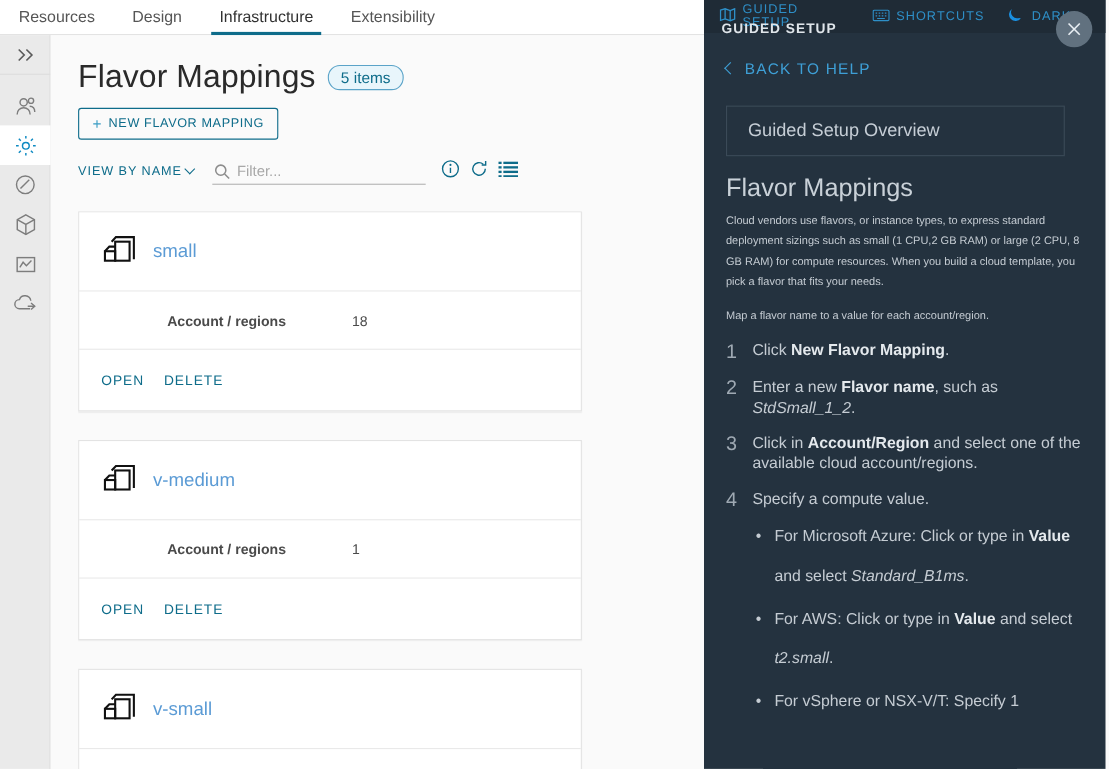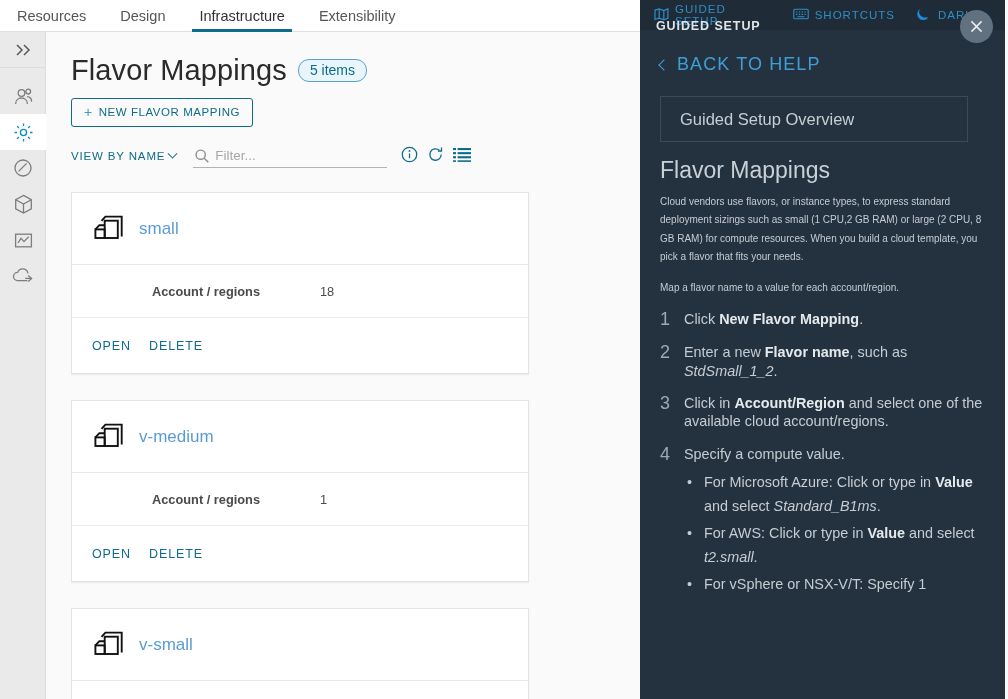--- a/index.html
+++ b/index.html
@@ -252,21 +252,21 @@
 
   #panel-label {
     position: absolute; left: 16px; top: 19px;
     font-size: 12.5px; font-weight: bold; letter-spacing: .9px;
     color: #dfe5ea;
   }
 
   #back-to-help {
     position: absolute; left: 20px; top: 54px;
     display: flex; align-items: center; gap: 9px;
-    color: #3e9fd6; font-size: 18px; letter-spacing: 1.1px;
+    color: #3e9fd6; font-size: 14px; letter-spacing: 1.1px;
     cursor: pointer;
   }
   .back-chev {
     width: 8px; height: 8px;
     border-left: 1.6px solid #3e9fd6;
     border-bottom: 1.6px solid #3e9fd6;
     transform: rotate(45deg);
   }
 
   #overview-box {
@@ -313,21 +313,21 @@
   .step-text b { color: #e4e9ed; font-weight: bold; }
   .step-text i { font-style: italic; }
   ul.sub {
     list-style: none;
     margin-top: 7px;
   }
   ul.sub li {
     position: relative;
     padding-left: 20px;
     margin-bottom: 3px;
-    line-height: 24px;
+    line-height: 36px;
   }
   ul.sub li::before {
     content: "\2022";
     position: absolute; left: 3px; top: 0;
     color: #c5ccd3;
   }
 </style>
 </head>
 <body>
 

